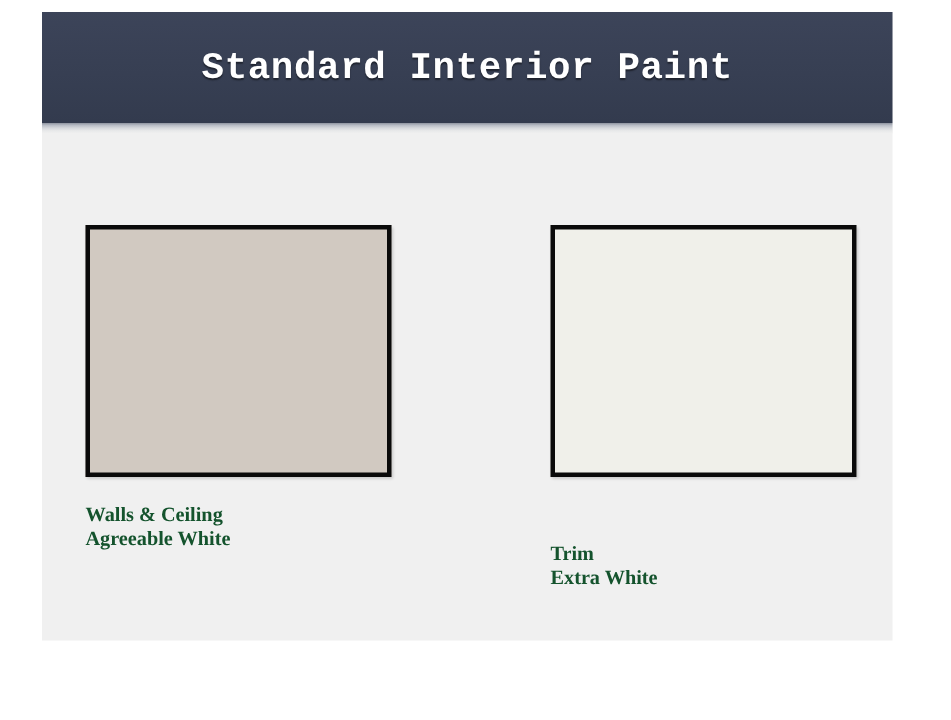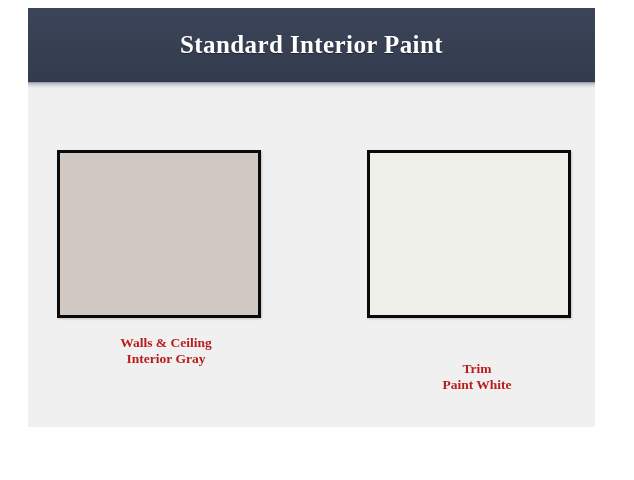--- a/index.html
+++ b/index.html
@@ -40,21 +40,21 @@
     height: 74px;
     background: #3a425a;
     background: linear-gradient(180deg, #3c4459 0%, #373f53 55%, #333b4e 100%);
     box-sizing: border-box;
     display: flex;
     align-items: center;
     justify-content: center;
   }
   .title-banner-text {
     color: #ffffff;
-    font-family: Liberation Serif, serif;
+    font-family: Liberation Mono, monospace;
     font-weight: bold;
     font-size: 25px;
     letter-spacing: 0.4px;
     text-shadow: 0 1px 1px rgba(0,0,0,0.45);
     white-space: nowrap;
   }
   
   .banner-bevel {
     position: absolute;
     left: 28px;
@@ -92,22 +92,21 @@
     margin: 0 auto;
     border: 3px solid #0a0a0a;
     box-sizing: border-box;
     box-shadow: 1px 1px 2px rgba(0,0,0,0.18);
   }
   .swatch-chip.left-chip  { margin-left: 14px; }
   .swatch-chip.right-chip { margin-left: 12px; }
 
   .swatch-caption {
     margin-top: 17px;
-    text-align: center;
-    color: #b91c1c;
+    color: #14532d;
     font-family: "Liberation Serif", serif;
     font-weight: bold;
     font-size: 13.5px;
     line-height: 16px;
   }
   .swatch-caption.left-cap  { padding-left: 14px; }
   .swatch-caption.right-cap { padding-left: 12px; margin-top: 43px; }
   .swatch-caption div { white-space: nowrap; }
 </style>
 </head>
@@ -121,26 +120,26 @@
     <span class="title-banner-text">Standard Interior Paint</span>
   </div>
   <div class="banner-bevel"></div>
 
   <div class="swatch-row">
 
     <div class="swatch-block left">
       <div class="swatch-chip left-chip" id="chip-0" style="background-color: rgb(209, 201, 193); border-color: rgb(10, 10, 10);"></div>
       <div class="swatch-caption left-cap">
         <div>Walls &amp; Ceiling</div>
-        <div>Interior Gray</div>
+        <div>Agreeable White</div>
       </div>
     </div>
 
     <div class="swatch-block right">
       <div class="swatch-chip right-chip" id="chip-1" style="background-color: rgb(240, 240, 234); border-color: rgb(10, 10, 10);"></div>
       <div class="swatch-caption right-cap">
         <div>Trim</div>
-        <div>Paint White</div>
+        <div>Extra White</div>
       </div>
     </div>
 
   </div>
 </div>
 
 </body></html>

